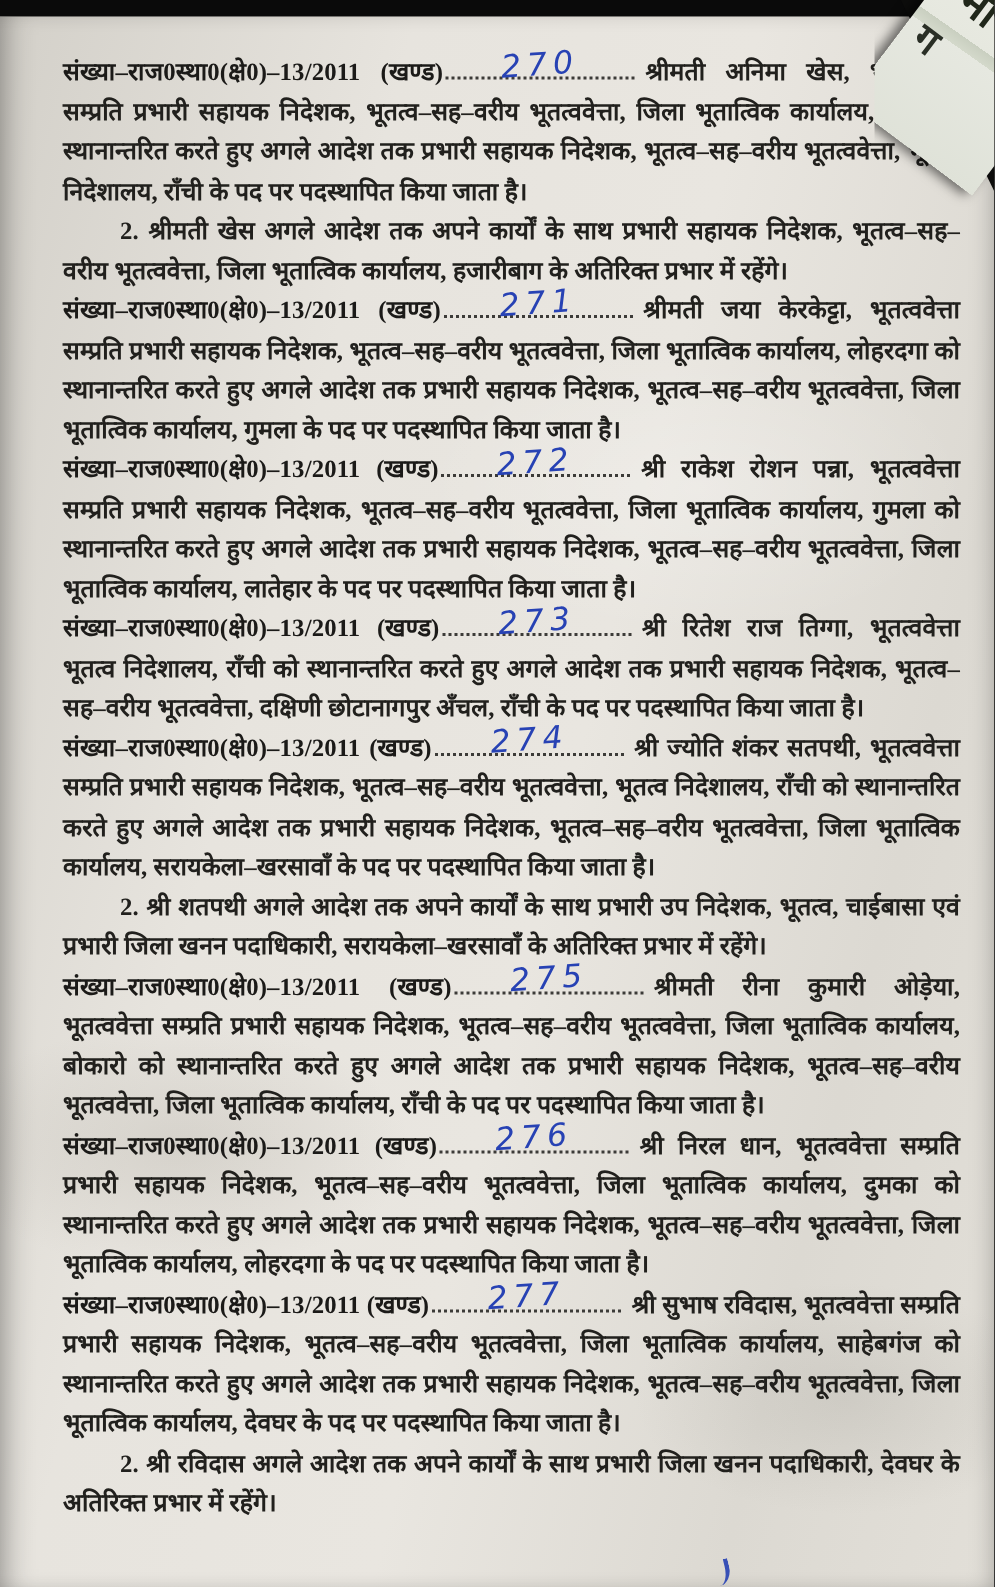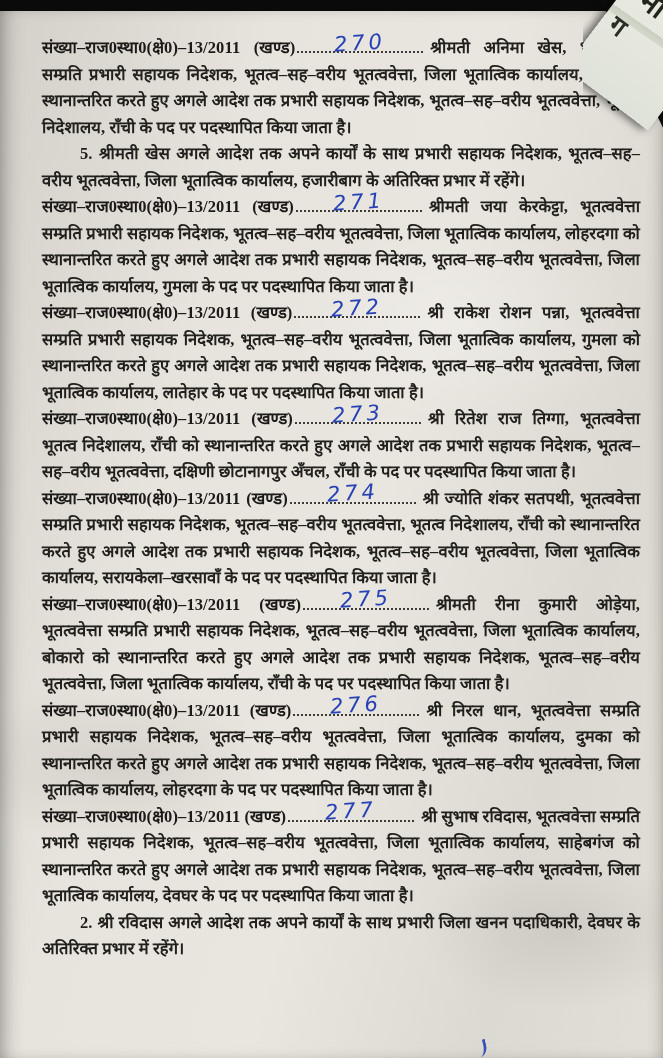--- a/index.html
+++ b/index.html
@@ -115,37 +115,38 @@
 <body>
 
 <div class="stage">
   <div class="scan-bar"></div>
 
   <div class="paper">
     <div class="content">
 
       <div>
         <p class="para"><span class="serial">संख्या–राज0स्था0(क्षे0)–13/2011 (खण्ड)</span><span class="leader"><span class="hw-num">270</span></span><span>श्रीमती अनिमा खेस, भूतत्ववेत्ता सम्प्रति प्रभारी सहायक निदेशक, भूतत्व–सह–वरीय भूतत्ववेत्ता, जिला भूतात्विक कार्यालय, राँची को स्थानान्तरित करते हुए अगले आदेश तक प्रभारी सहायक निदेशक, भूतत्व–सह–वरीय भूतत्ववेत्ता, भूतत्व निदेशालय, राँची के पद पर पदस्थापित किया जाता है।</span></p>
-        <p class="para clause2">5. श्रीमती खेस अगले आदेश तक अपने कार्यों के साथ प्रभारी सहायक निदेशक, भूतत्व–सह–वरीय भूतत्ववेत्ता, जिला भूतात्विक कार्यालय, हजारीबाग के अतिरिक्त प्रभार में रहेंगे।</p>
+        <p class="para clause2">2. श्रीमती खेस अगले आदेश तक अपने कार्यों के साथ प्रभारी सहायक निदेशक, भूतत्व–सह–वरीय भूतत्ववेत्ता, जिला भूतात्विक कार्यालय, हजारीबाग के अतिरिक्त प्रभार में रहेंगे।</p>
       </div>
 
       <div>
         <p class="para"><span class="serial">संख्या–राज0स्था0(क्षे0)–13/2011 (खण्ड)</span><span class="leader"><span class="hw-num">271</span></span><span>श्रीमती जया केरकेट्टा, भूतत्ववेत्ता सम्प्रति प्रभारी सहायक निदेशक, भूतत्व–सह–वरीय भूतत्ववेत्ता, जिला भूतात्विक कार्यालय, लोहरदगा को स्थानान्तरित करते हुए अगले आदेश तक प्रभारी सहायक निदेशक, भूतत्व–सह–वरीय भूतत्ववेत्ता, जिला भूतात्विक कार्यालय, गुमला के पद पर पदस्थापित किया जाता है।</span></p>
       </div>
 
       <div>
         <p class="para"><span class="serial">संख्या–राज0स्था0(क्षे0)–13/2011 (खण्ड)</span><span class="leader"><span class="hw-num">272</span></span><span>श्री राकेश रोशन पन्ना, भूतत्ववेत्ता सम्प्रति प्रभारी सहायक निदेशक, भूतत्व–सह–वरीय भूतत्ववेत्ता, जिला भूतात्विक कार्यालय, गुमला को स्थानान्तरित करते हुए अगले आदेश तक प्रभारी सहायक निदेशक, भूतत्व–सह–वरीय भूतत्ववेत्ता, जिला भूतात्विक कार्यालय, लातेहार के पद पर पदस्थापित किया जाता है।</span></p>
       </div>
 
       <div>
         <p class="para"><span class="serial">संख्या–राज0स्था0(क्षे0)–13/2011 (खण्ड)</span><span class="leader"><span class="hw-num">273</span></span><span>श्री रितेश राज तिग्गा, भूतत्ववेत्ता भूतत्व निदेशालय, राँची को स्थानान्तरित करते हुए अगले आदेश तक प्रभारी सहायक निदेशक, भूतत्व–सह–वरीय भूतत्ववेत्ता, दक्षिणी छोटानागपुर अँचल, राँची के पद पर पदस्थापित किया जाता है।</span></p>
       </div>
 
       <div>
         <p class="para"><span class="serial">संख्या–राज0स्था0(क्षे0)–13/2011 (खण्ड)</span><span class="leader"><span class="hw-num">274</span></span><span>श्री ज्योति शंकर सतपथी, भूतत्ववेत्ता सम्प्रति प्रभारी सहायक निदेशक, भूतत्व–सह–वरीय भूतत्ववेत्ता, भूतत्व निदेशालय, राँची को स्थानान्तरित करते हुए अगले आदेश तक प्रभारी सहायक निदेशक, भूतत्व–सह–वरीय भूतत्ववेत्ता, जिला भूतात्विक कार्यालय, सरायकेला–खरसावाँ के पद पर पदस्थापित किया जाता है।</span></p>
+        <p class="para clause2">2. श्री शतपथी अगले आदेश तक अपने कार्यों के साथ प्रभारी उप निदेशक, भूतत्व, चाईबासा एवं प्रभारी जिला खनन पदाधिकारी, सरायकेला–खरसावाँ के अतिरिक्त प्रभार में रहेंगे।</p>
       </div>
 
       <div>
         <p class="para"><span class="serial">संख्या–राज0स्था0(क्षे0)–13/2011 (खण्ड)</span><span class="leader"><span class="hw-num">275</span></span><span>श्रीमती रीना कुमारी ओड़ेया, भूतत्ववेत्ता सम्प्रति प्रभारी सहायक निदेशक, भूतत्व–सह–वरीय भूतत्ववेत्ता, जिला भूतात्विक कार्यालय, बोकारो को स्थानान्तरित करते हुए अगले आदेश तक प्रभारी सहायक निदेशक, भूतत्व–सह–वरीय भूतत्ववेत्ता, जिला भूतात्विक कार्यालय, राँची के पद पर पदस्थापित किया जाता है।</span></p>
       </div>
 
       <div>
         <p class="para"><span class="serial">संख्या–राज0स्था0(क्षे0)–13/2011 (खण्ड)</span><span class="leader"><span class="hw-num">276</span></span><span>श्री निरल धान, भूतत्ववेत्ता सम्प्रति प्रभारी सहायक निदेशक, भूतत्व–सह–वरीय भूतत्ववेत्ता, जिला भूतात्विक कार्यालय, दुमका को स्थानान्तरित करते हुए अगले आदेश तक प्रभारी सहायक निदेशक, भूतत्व–सह–वरीय भूतत्ववेत्ता, जिला भूतात्विक कार्यालय, लोहरदगा के पद पर पदस्थापित किया जाता है।</span></p>
       </div>
 

